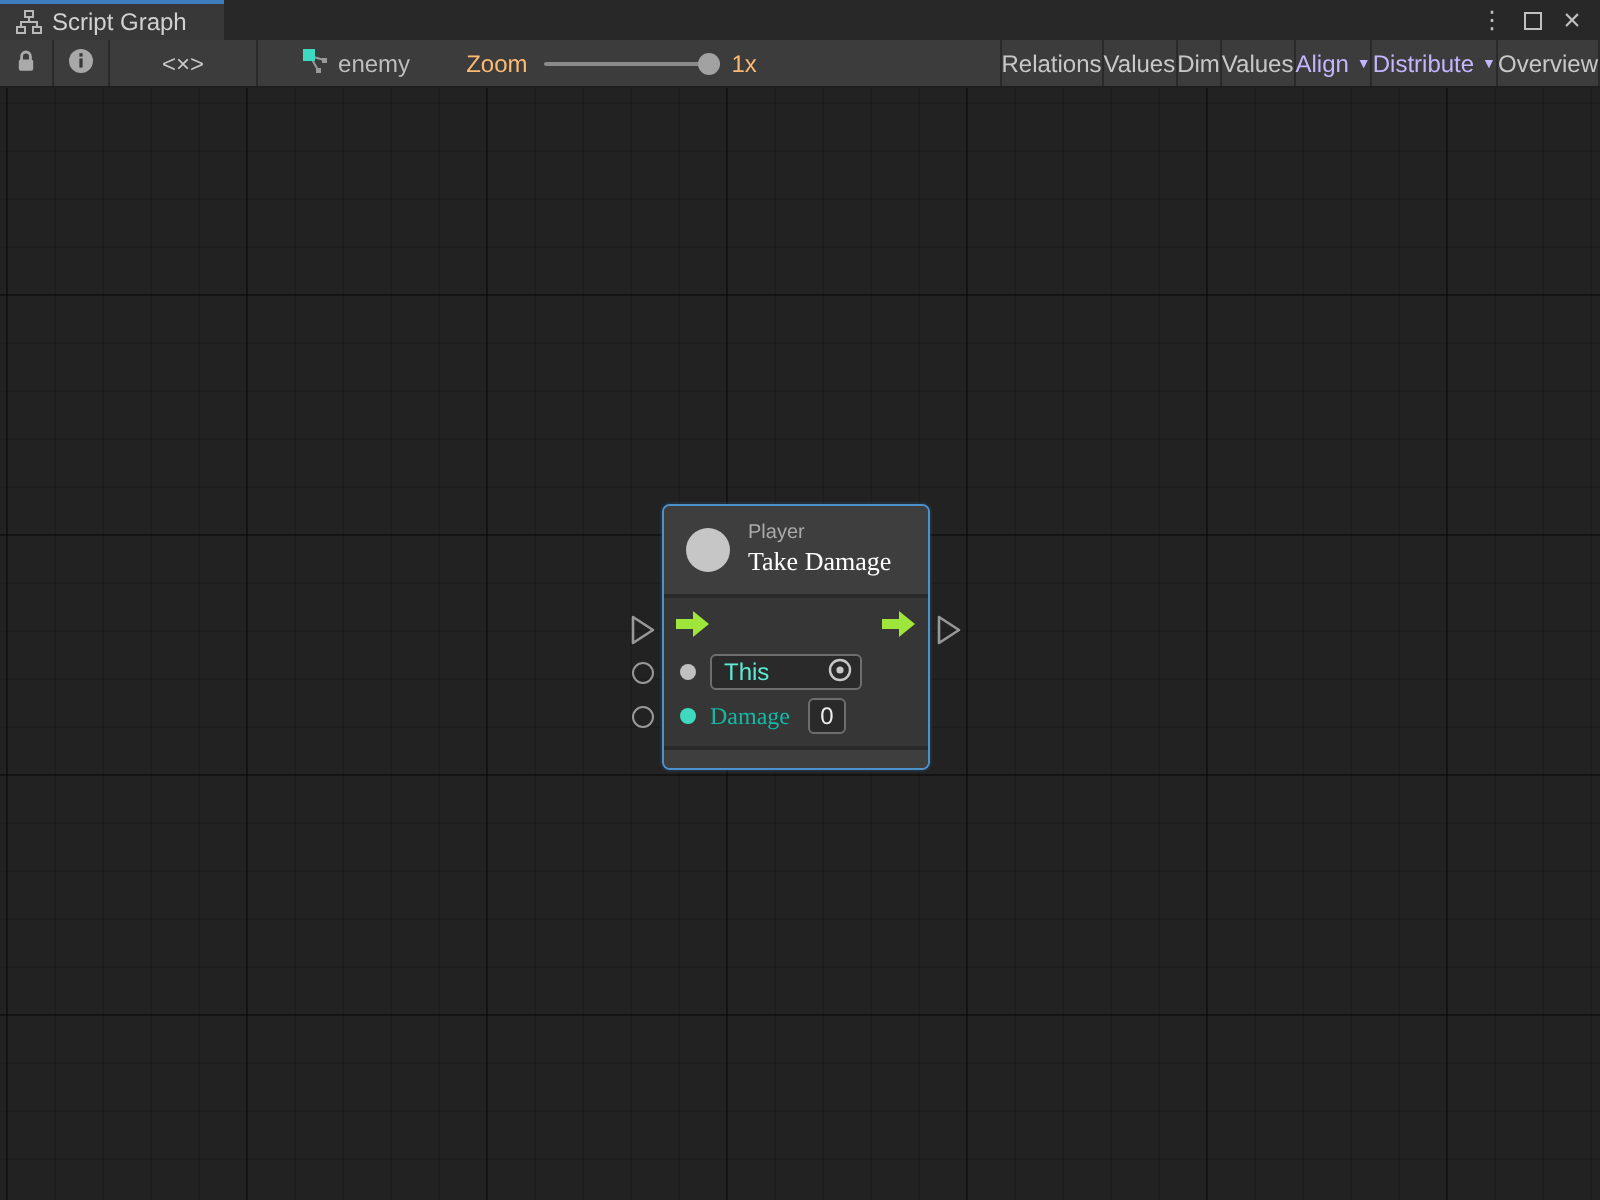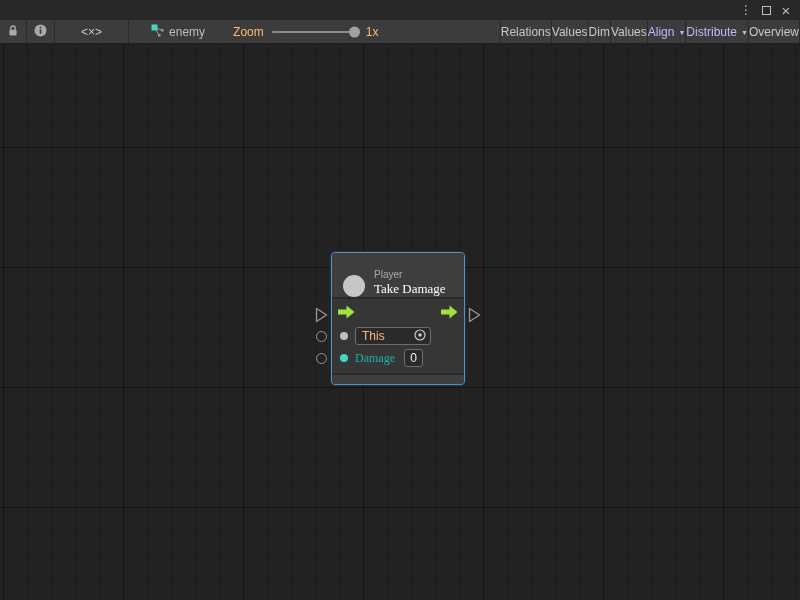--- a/index.html
+++ b/index.html
@@ -69,38 +69,38 @@
   
   .node {
     position:absolute; left:331px; top:208px; width:134px;
     border:1.5px solid #4e92cc; border-radius:4px;
     background:#363636; box-shadow:0 0 0 1px rgba(40,90,140,0.25);
     cursor:default;
   }
   .node-header {
     height:46px; background:#3e3e3e; border-radius:3px 3px 0 0;
     border-bottom:2px solid #2a2a2a;
-    display:flex; align-items:flex-end; padding-left:11px; gap:9px;
+    display:flex; align-items:center; padding-left:11px; gap:9px;
   }
   .node-unit-icon { width:22px; height:22px; border-radius:50%; background:#c6c6c6; flex:0 0 auto; }
   .node-titles { display:flex; flex-direction:column; gap:1px; }
   .node-category { font-size:10px; color:#aaa; }
   .node-title { font-size:13px; color:#ffffff;font-family:Liberation Serif, serif; }
   .node-flow-row { position:relative; height:26px; }
   .flow-arrow { position:absolute; top:50%; transform:translateY(-50%); display:flex; }
   .flow-arrow.in { left:6px; }
   .flow-arrow.out { right:6px; }
   .node-row { display:flex; align-items:center; height:22px; padding-left:8px; gap:7px; }
   .port-dot { width:8px; height:8px; border-radius:50%; flex:0 0 auto; }
   .port-dot.gray { background:#c0c0c0; }
   .port-dot.teal { background:#3fd9c2; }
   .obj-field {
     display:flex; align-items:center; justify-content:space-between;
     width:76px; height:18px; background:#2a2a2a; border:1px solid #6e6e6e;
-    border-radius:3px; padding:0 3px 0 6px; color:#fdba74; font-size:12px; cursor:default;
+    border-radius:3px; padding:0 3px 0 6px; color:#5eead4; font-size:12px; cursor:default;
   }
   .row-label { color:#14b8a6; font-size:12px;font-family:Liberation Serif, serif; }
   .num-field {
     width:19px; height:18px; background:#2a2a2a; border:1px solid #6e6e6e;
     border-radius:3px; color:#eee; font-size:12px; text-align:center;
     font-family:inherit; padding:0; margin-left:2px;
   }
   .node-footer { height:11px; background:#3e3e3e; border-top:2px solid #2a2a2a; border-radius:0 0 3px 3px; margin-top:4px; }
 
   
@@ -109,20 +109,33 @@
     width:11px; height:11px; border-radius:50%;
     border:1.3px solid #989898; background:transparent;
   }
 </style>
 </head>
 <body>
 
 <div class="window">
 
   <div class="tabbar">
+    <div class="tab">
+      <span class="tab-icon">
+        <svg width="13" height="12" viewBox="0 0 13 12">
+          <g stroke="#b8b8b8" stroke-width="1" fill="none">
+            <rect x="4.5" y="0.5" width="4" height="3"></rect>
+            <rect x="0.5" y="8.5" width="4" height="3"></rect>
+            <rect x="8.5" y="8.5" width="4" height="3"></rect>
+            <path d="M6.5 3.5 V6 M2.5 8.5 V6 H10.5 V8.5"></path>
+          </g>
+        </svg>
+      </span>
+      <span class="tab-label">Script Graph</span>
+    </div>
     <div class="tabbar-spacer"></div>
     <div class="win-controls">
       <span class="win-btn menu">⋮</span>
       <span class="win-btn">
           <span class="maximize-glyph"></span>
         </span>
       <span class="win-btn close">×</span>
     </div>
   </div>
 

